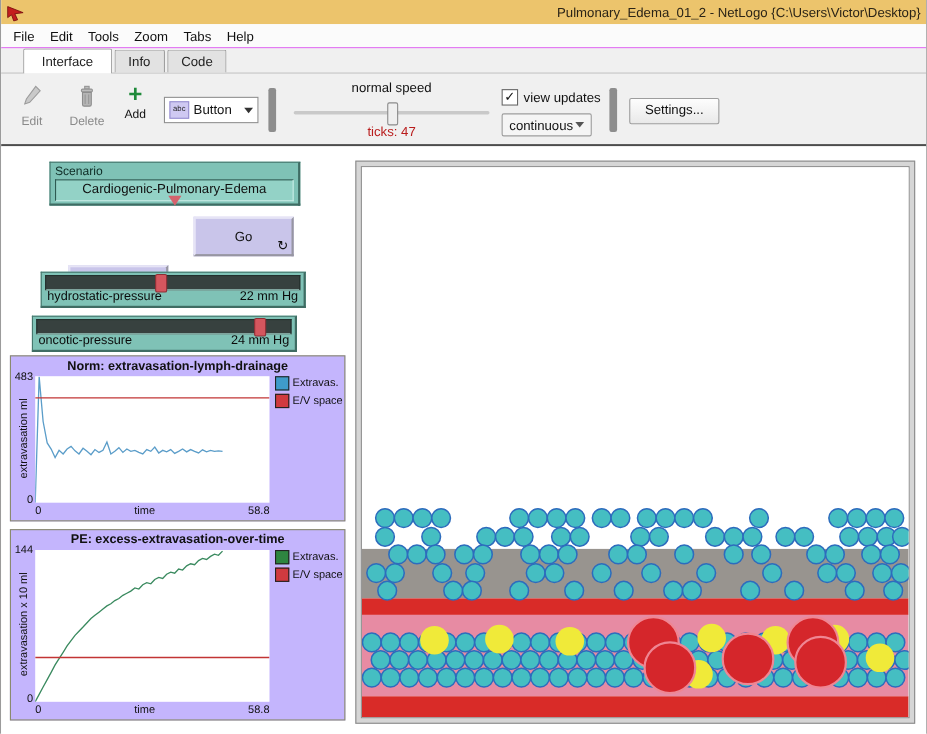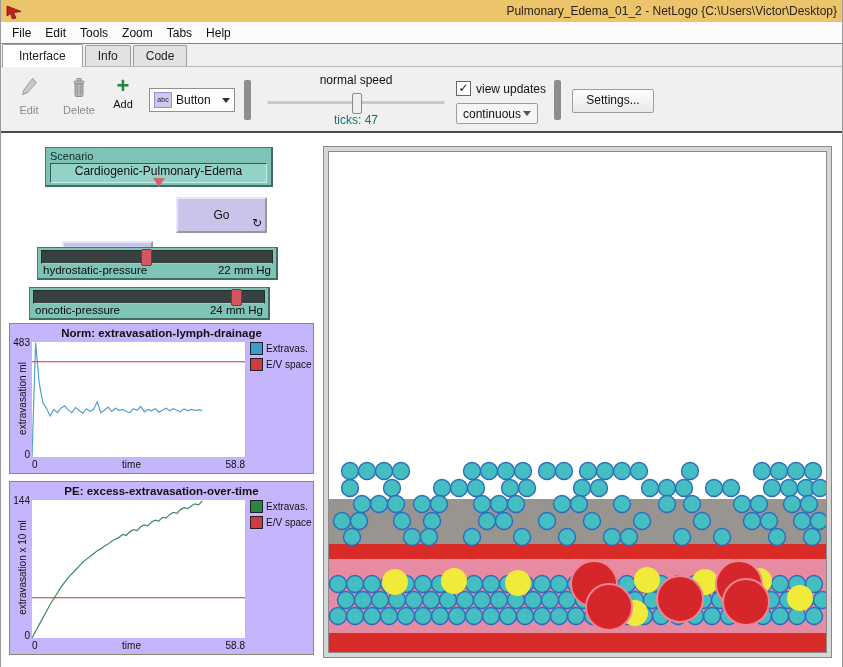--- a/index.html
+++ b/index.html
@@ -9,40 +9,40 @@
   
   .titlebar{position:absolute;left:0;top:0;width:100%;height:22px;background:#ecc46c;display:flex;align-items:center;}
   .titlebar .app-icon{margin-left:4px;width:18px;height:18px;flex:0 0 auto;}
   .titlebar .title-text{flex:1;text-align:right;font-size:12px;color:#2b2417;padding-right:5px;white-space:nowrap;overflow:hidden;}
 
   
   .menubar{position:absolute;left:0;top:22px;width:100%;height:22px;background:#fbfbfb;border-bottom:1px solid #d946ef;display:flex;align-items:center;padding-left:4px;box-sizing:border-box;}
   .menu-item{font-size:12px;color:#111;padding:2px 7px;cursor:default;}
 
   
-  .tabbar{position:absolute;left:0;top:44px;width:100%;height:23px;background:#f0f0f0;display:flex;align-items:flex-end;padding-left:1px;box-sizing:border-box;border-bottom:1px solid #b9b9b9;}
+  .tabbar{position:absolute;left:0;top:44px;width:100%;height:23px;background:#f0f0f0;display:flex;align-items:flex-end;padding-left:20px;box-sizing:border-box;border-bottom:1px solid #b9b9b9;}
   .tab{font-size:12px;color:#222;border:1px solid #9f9f9f;border-bottom:none;background:#e2e2e2;padding:3px 12px;margin-right:2px;border-radius:2px 2px 0 0;}
   .tab.active{background:#fff;padding:4px 16px;font-size:12px;position:relative;top:1px;}
 
   
   .toolbar{position:absolute;left:0;top:67px;width:100%;height:66px;background:#f0f0f0;border-bottom:2px solid #4d4d4d;box-sizing:border-box;}
   .tool-icon-group{position:absolute;text-align:center;}
   .tool-icon-group .tool-label{font-size:11px;color:#8a8a8a;display:block;margin-top:2px;}
   .tool-icon-group .tool-label.dark{color:#111;}
   .plus-glyph{font-size:22px;font-weight:bold;color:#1f8a3a;line-height:20px;display:block;}
   .widget-dd{position:absolute;left:148px;top:21px;width:86px;height:24px;background:#fff;border:1px solid #8f8f8f;display:flex;align-items:center;padding:0 4px;box-sizing:border-box;}
   .abc-chip{width:16px;height:14px;background:#cfc9f2;border:1px solid #978fd0;font-size:7px;line-height:13px;text-align:center;color:#222;margin-right:4px;}
   .widget-dd .dd-text{font-size:12px;color:#111;flex:1;}
   .tri-down{width:0;height:0;border-left:4px solid transparent;border-right:4px solid transparent;border-top:5px solid #333;}
   .vsep{position:absolute;top:13px;width:7px;height:40px;background:#8d8d8d;border-radius:2px;}
   .speed-group{position:absolute;left:262px;top:6px;width:186px;height:54px;}
   .speed-label{text-align:center;font-size:12px;color:#111;}
   .speed-track{position:absolute;left:4px;right:4px;top:28px;height:3px;background:#c9c9c9;border-radius:2px;}
   .speed-thumb{position:absolute;top:-8px;width:8px;height:19px;background:#efefef;border:1px solid #8a8a8a;border-radius:2px;margin-left:-4px;}
-  .ticks-label{position:absolute;left:0;width:100%;top:40px;text-align:center;font-size:12px;color:#0f766e;}
+  .ticks-label{position:absolute;left:0;width:100%;top:40px;text-align:center;font-size:12px;color:#b91c1c;}
   .check-row{position:absolute;left:455px;top:14px;display:flex;align-items:center;}
   .checkbox{width:13px;height:13px;background:#fff;border:1px solid #666;font-size:12px;line-height:12px;text-align:center;color:#111;margin-right:5px;}
   .check-label{font-size:12px;color:#111;}
   .mode-dd{position:absolute;left:455px;top:36px;width:82px;height:21px;background:#f5f5f5;border:1px solid #9d9d9d;border-radius:2px;display:flex;align-items:center;padding:0 6px;box-sizing:border-box;}
   .mode-dd .dd-text{flex:1;font-size:12px;color:#111;}
   .settings-btn{position:absolute;left:571px;top:22px;width:80px;height:22px;background:linear-gradient(#fdfdfd,#e9e9e9);border:1px solid #9d9d9d;border-radius:2px;font-size:12px;color:#111;text-align:center;line-height:20px;}
 
   
   .main{position:absolute;left:0;top:133px;width:100%;height:534px;background:#fff;}
 

